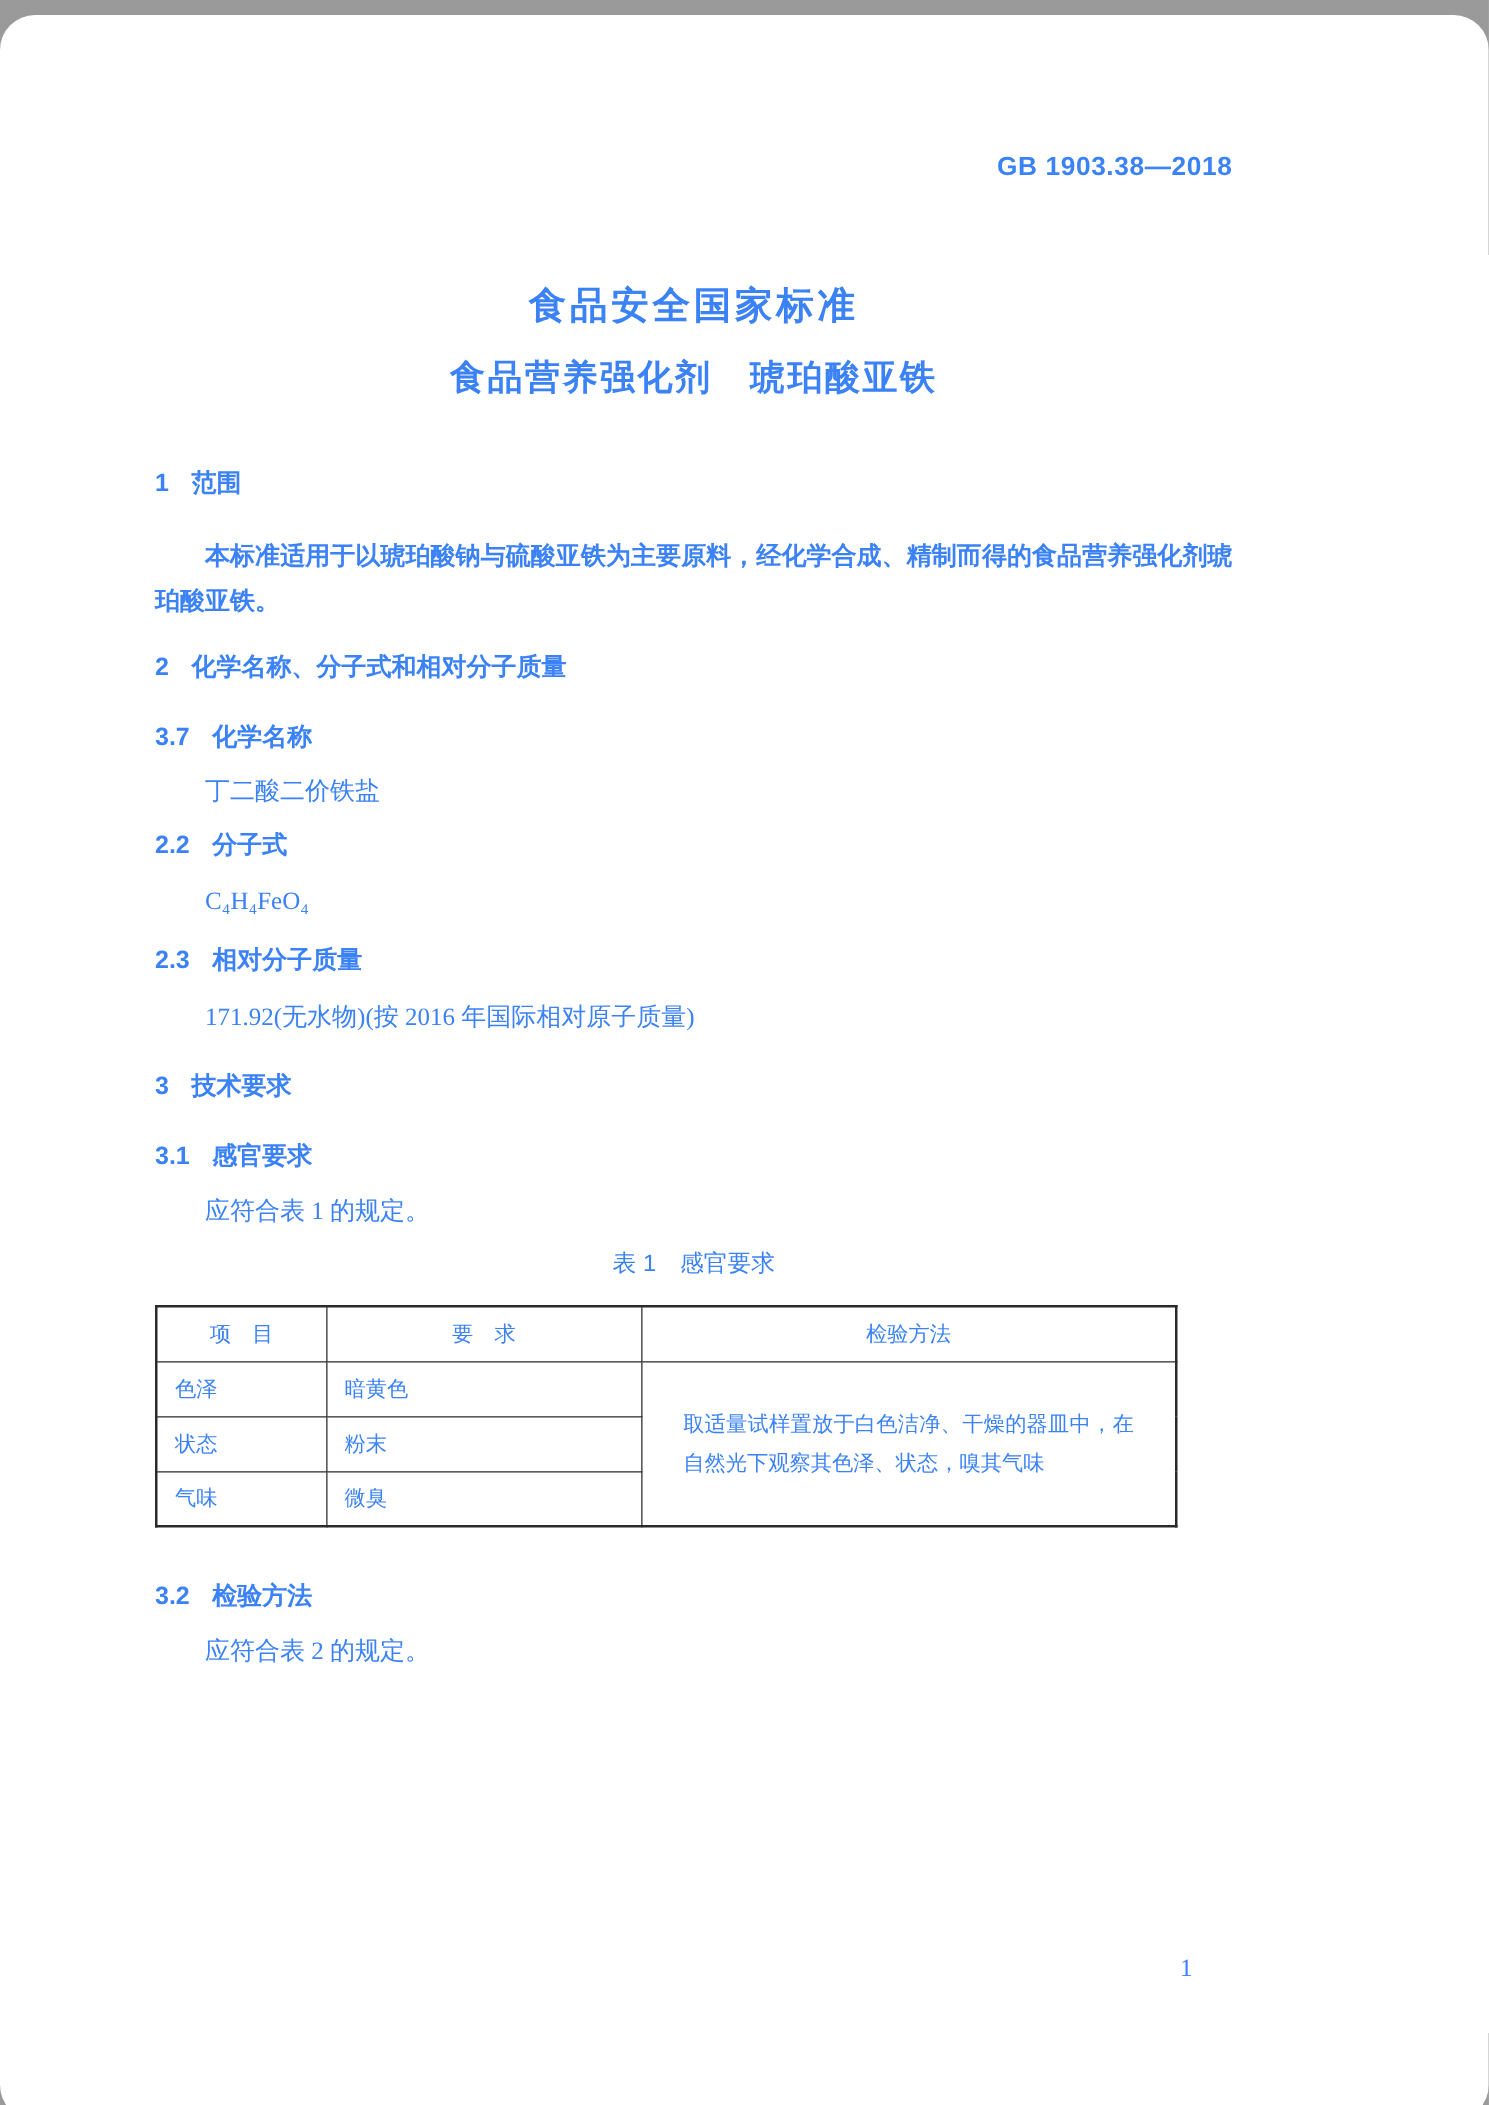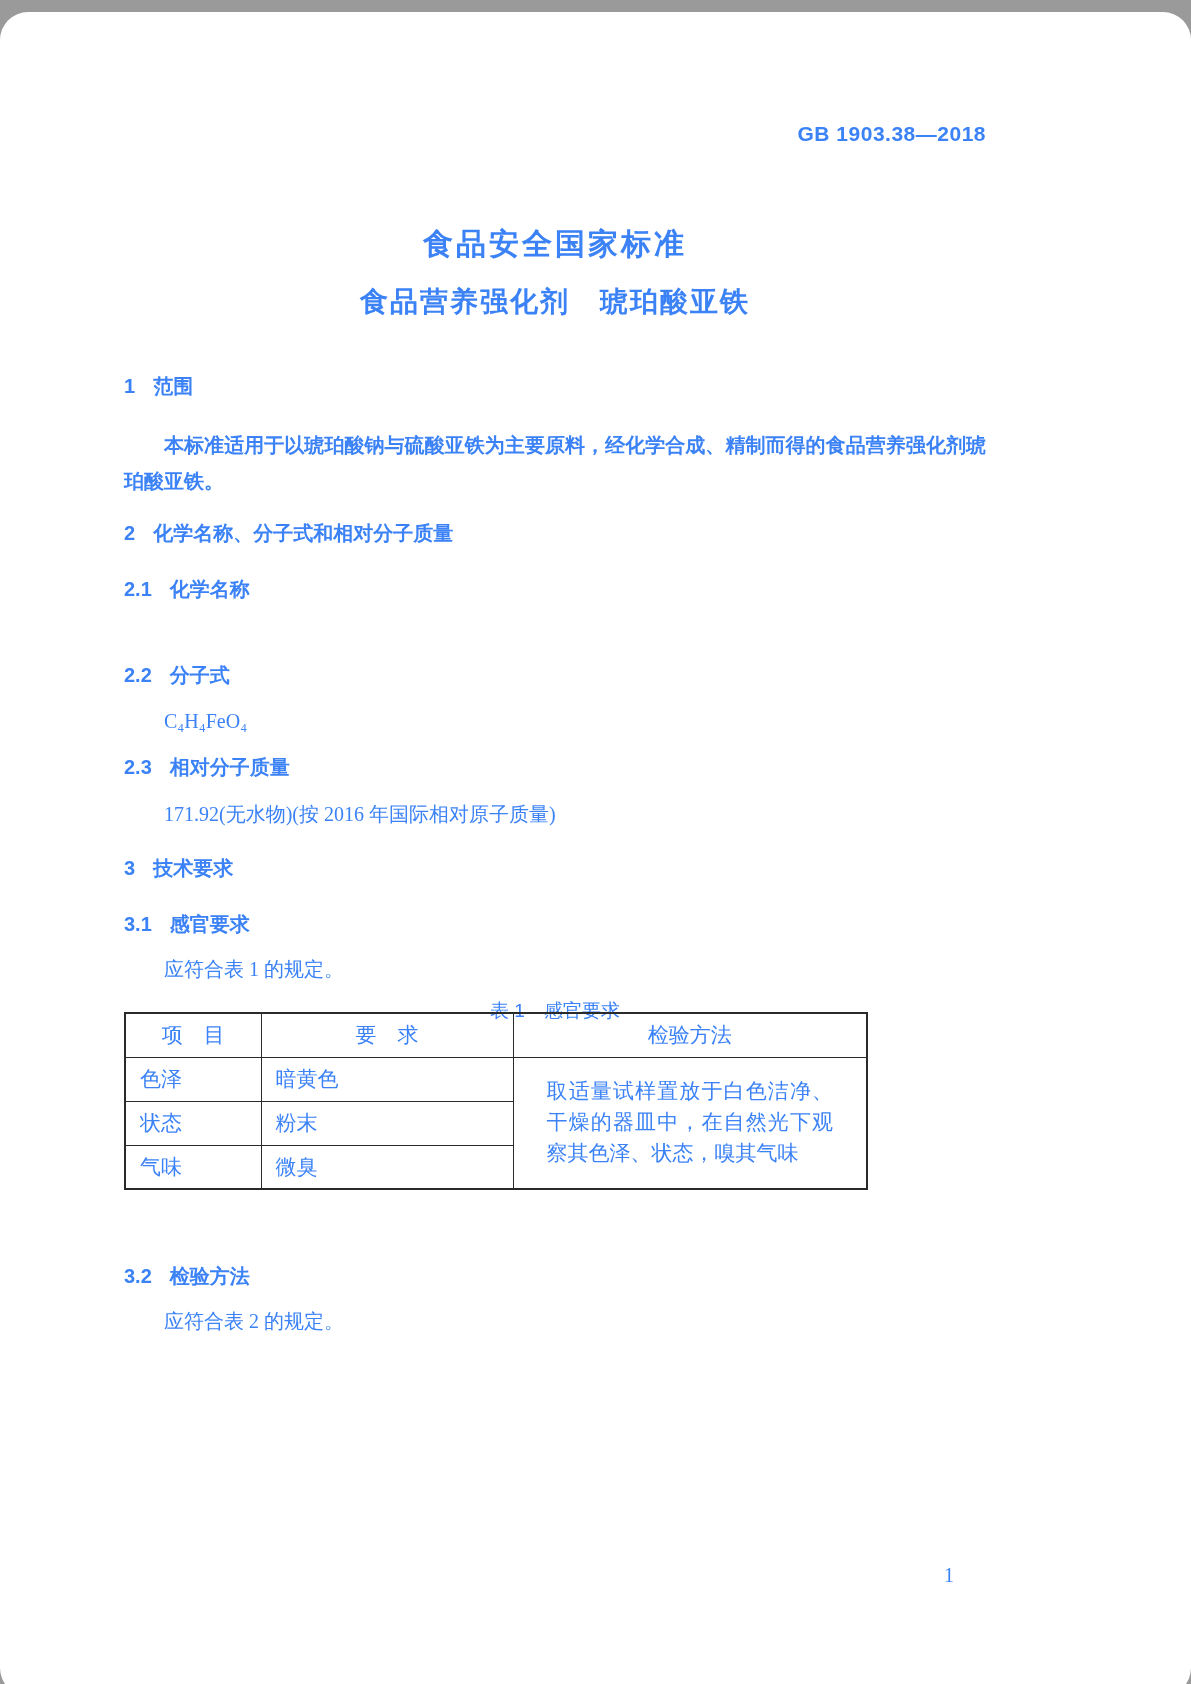--- a/index.html
+++ b/index.html
@@ -39,25 +39,25 @@
   .heading .hnum { margin-right:0.9em; }
   .body { font-size:20px; line-height:36px; }
   .indent { text-indent:2em; text-align:justify;font-weight:bold; }
   .lead-in { padding-left:2em; }
   .table-caption {
     top:986px; text-align:center;
     font-family:"Liberation Sans","DejaVu Sans",sans-serif;
     font-weight:normal; font-size:19px;
   }
   table.sensory {
-    top:1000px;
-    width:744px;
+    top:1032px;
+    width:818px;
     border-collapse:collapse;
     table-layout:fixed;
-    font-size:21px;
+    font-size:17px;
   }
   table.sensory th, table.sensory td {
     border:1px solid #2a2a2a;
     height:44px;
     vertical-align:middle;
     font-weight:normal;
   }
   table.sensory { border:2px solid #2a2a2a; }
   table.sensory th { text-align:center; }
   table.sensory td { text-align:left; padding-left:14px; }
@@ -85,22 +85,23 @@
     <div class="abs heading" style="top:361px">
       <span class="hnum">1</span><span>范围</span>
     </div>
     <p class="abs body indent" style="top:415px">本标准适用于以琥珀酸钠与硫酸亚铁为主要原料，经化学合成、精制而得的食品营养强化剂琥珀酸亚铁。</p>
 
     <div class="abs heading" style="top:508px">
       <span class="hnum">2</span><span>化学名称、分子式和相对分子质量</span>
     </div>
 
     <div class="abs heading" style="top:564px">
-      <span class="hnum">2.1</span><span>化学名称</span>
+      <span class="hnum">3.7</span><span>化学名称</span>
     </div>
+    <p class="abs body lead-in" style="top:603px">丁二酸二价铁盐</p>
 
     <div class="abs heading" style="top:650px">
       <span class="hnum">2.2</span><span>分子式</span>
     </div>
     <p class="abs body lead-in" style="top:691px">C₄H₄FeO₄</p>
 
     <div class="abs heading" style="top:742px">
       <span class="hnum">2.3</span><span>相对分子质量</span>
     </div>
     <p class="abs body lead-in" style="top:784px">171.92(无水物)(按 2016 年国际相对原子质量)</p>

